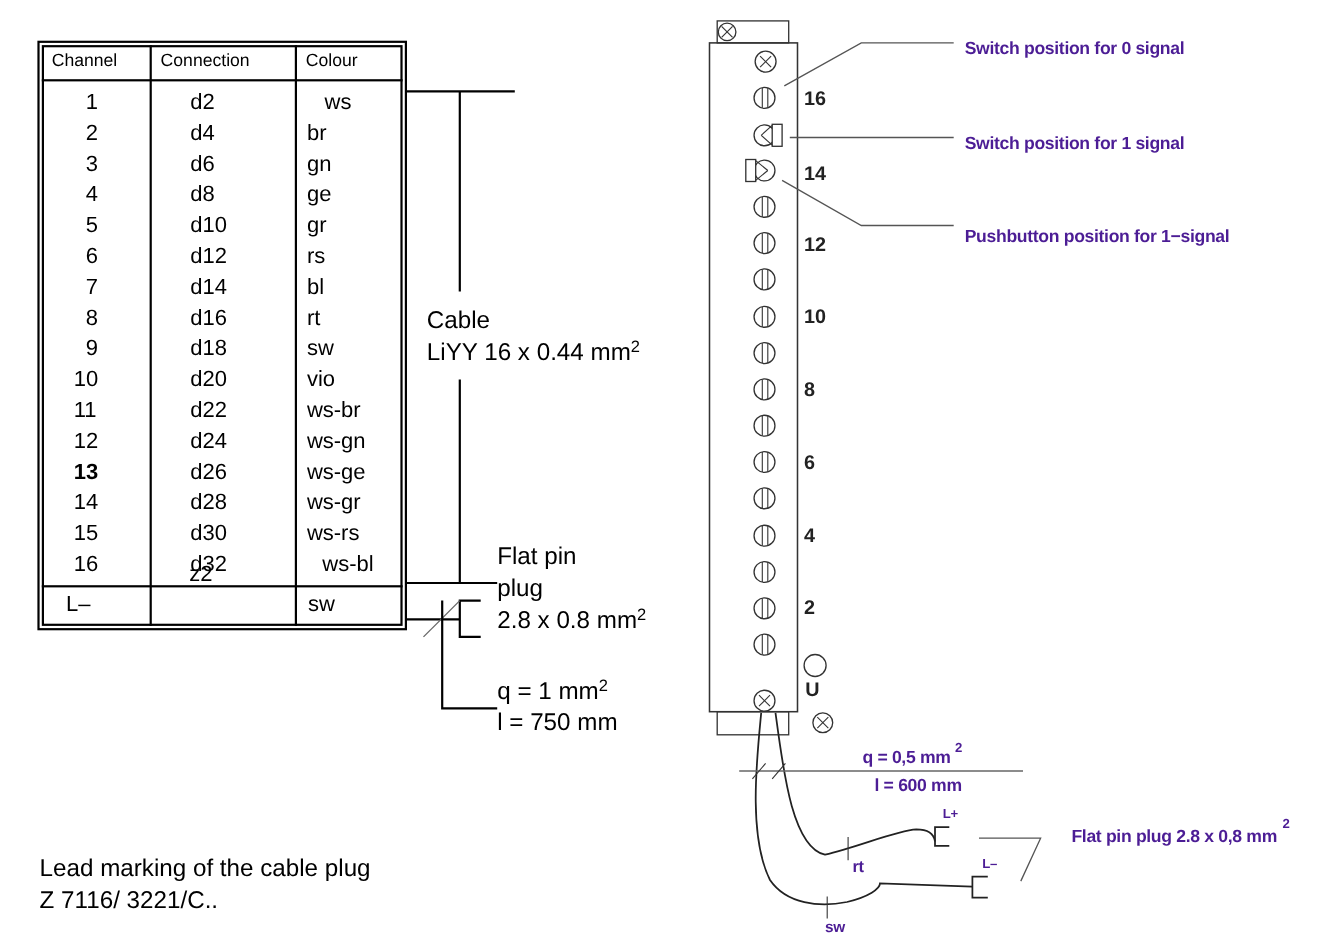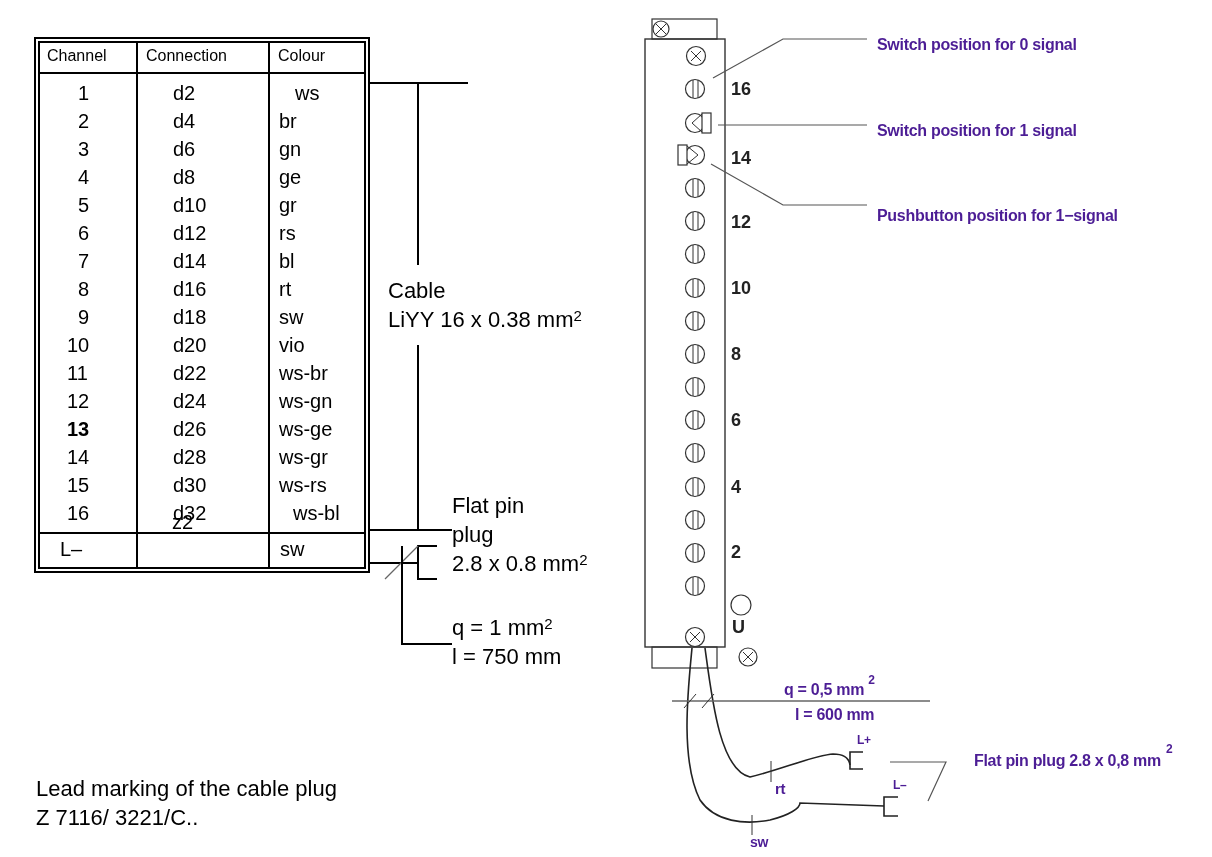--- a/index.html
+++ b/index.html
@@ -227,21 +227,21 @@
     <div class="cell" style="left: 67px; top: 499px;">16</div>
     <div class="cell" style="left: 173px; top: 499px;">d32</div>
     <div class="cell" style="left: 279px; top: 499px; margin-left: 14px;">ws-bl</div>
   </div>
 
 <div class="cell" style="left:60px; top:535px;">L–</div>
 <div class="cell" style="left:172px; top:508px;">z2</div>
 <div class="cell" style="left:280px; top:535px;">sw</div>
 
 <div class="abs lbl20" style="left:388px; top:277px;">Cable</div>
-<div class="abs lbl20" style="left:388px; top:306px;"><span>LiYY 16 x 0.38 mm</span><sup>2</sup></div>
+<div class="abs lbl20" style="left:388px; top:306px;"><span>LiYY 16 x 0.44 mm</span><sup>2</sup></div>
 
 <div class="abs lbl20" style="left:452px; top:492px;">Flat pin</div>
 <div class="abs lbl20" style="left:452px; top:521px;">plug</div>
 <div class="abs lbl20" style="left:452px; top:550px;"><span>2.8 x 0.8 mm</span><sup>2</sup></div>
 
 <div class="abs lbl20" style="left:452px; top:614px;"><span>q = 1 mm</span><sup>2</sup></div>
 <div class="abs lbl20" style="left:452px; top:643px;">l = 750 mm</div>
 
 <div class="abs lbl20" style="left:36px; top:775px;">Lead marking of the cable plug</div>
 <div class="abs lbl20" style="left:36px; top:804px;text-align:right;">Z 7116/ 3221/C..</div>

